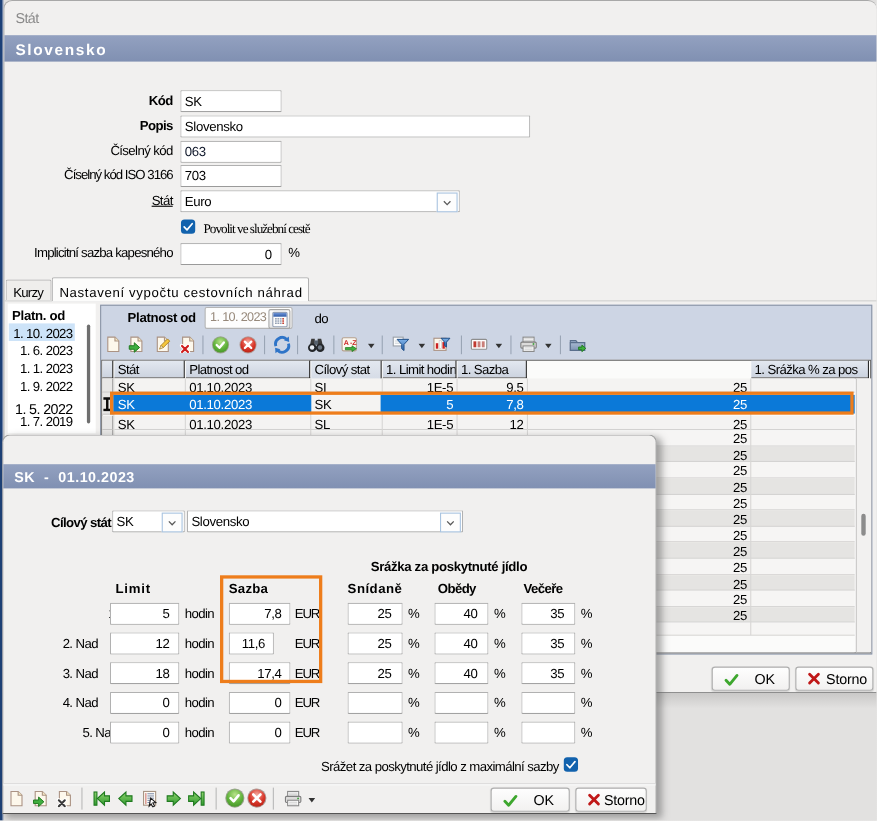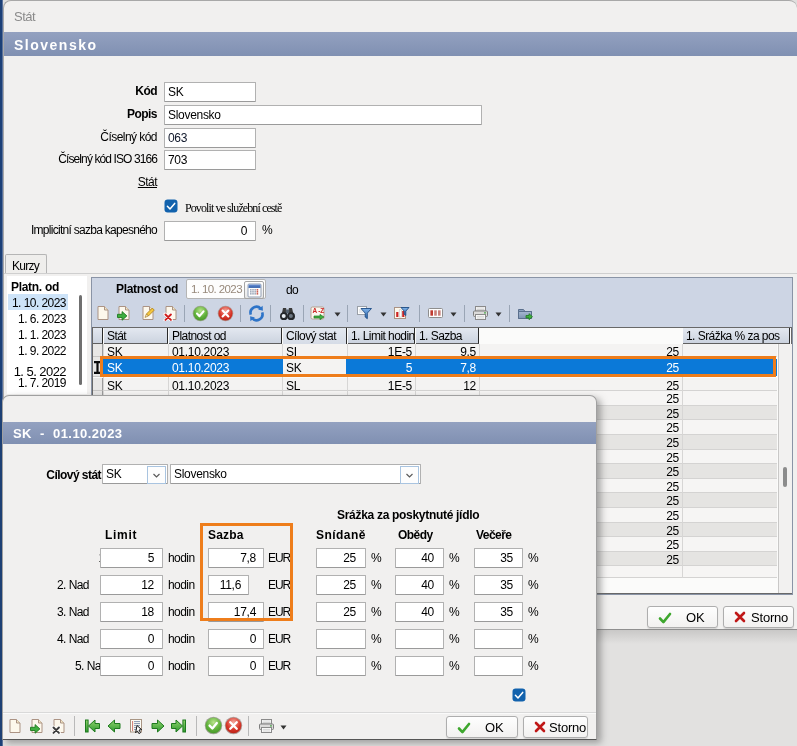--- a/index.html
+++ b/index.html
@@ -41,34 +41,45 @@
     </div>
 <div class="inp" style="left:164px;top:105px;width:318px;height:20px;font-size:12px;">
       <span style="color:#000">Slovensko</span>
     </div>
 <div class="inp" style="left:164px;top:128px;width:92px;height:20px;font-size:12px;">
       <span style="color:#0f172a">063</span>
     </div>
 <div class="inp" style="left:164px;top:150px;width:92px;height:20px;font-size:12px;">
       <span style="color:#000">703</span>
     </div>
+<div class="inp" style="left:164px;top:173px;width:254px;height:20px;">
+      <span>Euro</span>
+      <div class="ddbox">
+        <svg width="9" height="9" viewBox="0 0 9 9">
+          <path d="M1.5 3 l3 3 3-3" stroke="#5a5a5a" stroke-width="1.2" fill="none"></path>
+        </svg>
+      </div>
+    </div>
 <div class="a" style="left:164px;top:199px;">
       <svg width="14" height="14" viewBox="0 0 14 14">
         <rect x="0.5" y="0.5" width="13" height="13" rx="3.2" fill="#1262ad"></rect>
         <path d="M3.4 7.2 l2.6 2.8 4.7-5.6" stroke="#fff" stroke-width="1.5" fill="none" stroke-linecap="round" stroke-linejoin="round"></path>
       </svg>
     </div>
 <div class="t" style="left:185px;top:201px;letter-spacing:-0.9px;font-family:Liberation Serif, serif;">Povolit ve služební cestě</div>
 <div class="inp" style="left:164px;top:221px;width:92px;height:20px;font-size:12px;">
       <span class="rr" style="color:#000;right:8px;">0</span>
     </div>
 <div class="t" style="left:262px;top:223px;">%</div>
 <div class="a" style="left:4px;top:273px;width:793px;height:1px;background:#cfcfcf;"></div>
 <div class="a" style="left:5px;top:254px;width:42px;height:19px;background:#efeeec;border:1px solid #b5b5b5;border-bottom:none;box-sizing:border-box;border-radius:2px 2px 0 0;">
       <div class="t" style="left:6px;top:4px;letter-spacing:-0.7px;">Kurzy</div>
+    </div>
+<div class="a" style="left:47px;top:252px;width:234px;height:22px;background:#fcfcfb;border:1px solid #b0b0b0;border-bottom:none;box-sizing:border-box;border-radius:2px 2px 0 0;">
+      <div class="t" style="left:6px;top:6px;letter-spacing:+0.6px;">Nastavení vypočtu cestovních náhrad</div>
     </div>
 <div class="a" style="left:7px;top:276px;width:80px;height:118px;background:#fff;"></div>
 <div class="t b" style="left:11px;top:280px;letter-spacing:-0.3px;">Platn. od</div>
 <div class="a" style="left:8px;top:294px;width:60px;height:16px;background:#cde3f8;"></div>
 <div class="t r" style="left:8px;top:296px;width:58px;font-size:12px;letter-spacing:-0.55px;">1. 10. 2023</div>
 <div class="t r" style="left:8px;top:312px;width:58px;font-size:12px;letter-spacing:-0.55px;">1. 6. 2023</div>
 <div class="t r" style="left:8px;top:328px;width:58px;font-size:12px;letter-spacing:-0.55px;">1. 1. 2023</div>
 <div class="t r" style="left:8px;top:344px;width:58px;font-size:12px;letter-spacing:-0.55px;">1. 9. 2022</div>
 <div class="t r" style="left:8px;top:364px;width:58px;font-size:13px;letter-spacing:-0.55px;">1. 5. 2022</div>
 <div class="t r" style="left:8px;top:376px;width:58px;font-size:12px;letter-spacing:-0.55px;">1. 7. 2019</div>
@@ -506,20 +517,21 @@
 <div class="t" style="left:371px;top:659px;">%</div>
 <div class="inp" style="left:395px;top:656px;width:49px;height:20px;font-size:12px;">
       <span class="rr" style="color:#000;right:9px;"></span>
     </div>
 <div class="t" style="left:449px;top:659px;">%</div>
 <div class="inp" style="left:474px;top:656px;width:49px;height:20px;font-size:12px;">
       <span class="rr" style="color:#000;right:9px;"></span>
     </div>
 <div class="t" style="left:528px;top:659px;">%</div>
 <div class="a" style="left:200px;top:523px;width:93px;height:98px;border:3px solid #ee7d1b;box-sizing:border-box;"></div>
+<div class="t r" style="left:0;top:690px;width:508px;letter-spacing:-0.53px;">Srážet za poskytnuté jídlo z maximální sazby</div>
 <div class="a" style="left:512px;top:688px;">
       <svg width="14" height="14" viewBox="0 0 14 14">
         <rect x="0.5" y="0.5" width="13" height="13" rx="3.2" fill="#1262ad"></rect>
         <path d="M3.4 7.2 l2.6 2.8 4.7-5.6" stroke="#fff" stroke-width="1.5" fill="none" stroke-linecap="round" stroke-linejoin="round"></path>
       </svg>
     </div>
 <div class="a" style="left:3px;top:712px;width:593px;height:1px;background:#d9d9d9;"></div>
 <div class="a" style="left:3px;top:713px;width:593px;height:1px;background:#fafafa;"></div>
 <div class="a" style="left:7px;top:718px;">
       <svg width="16" height="16" viewBox="0 0 16 16">

